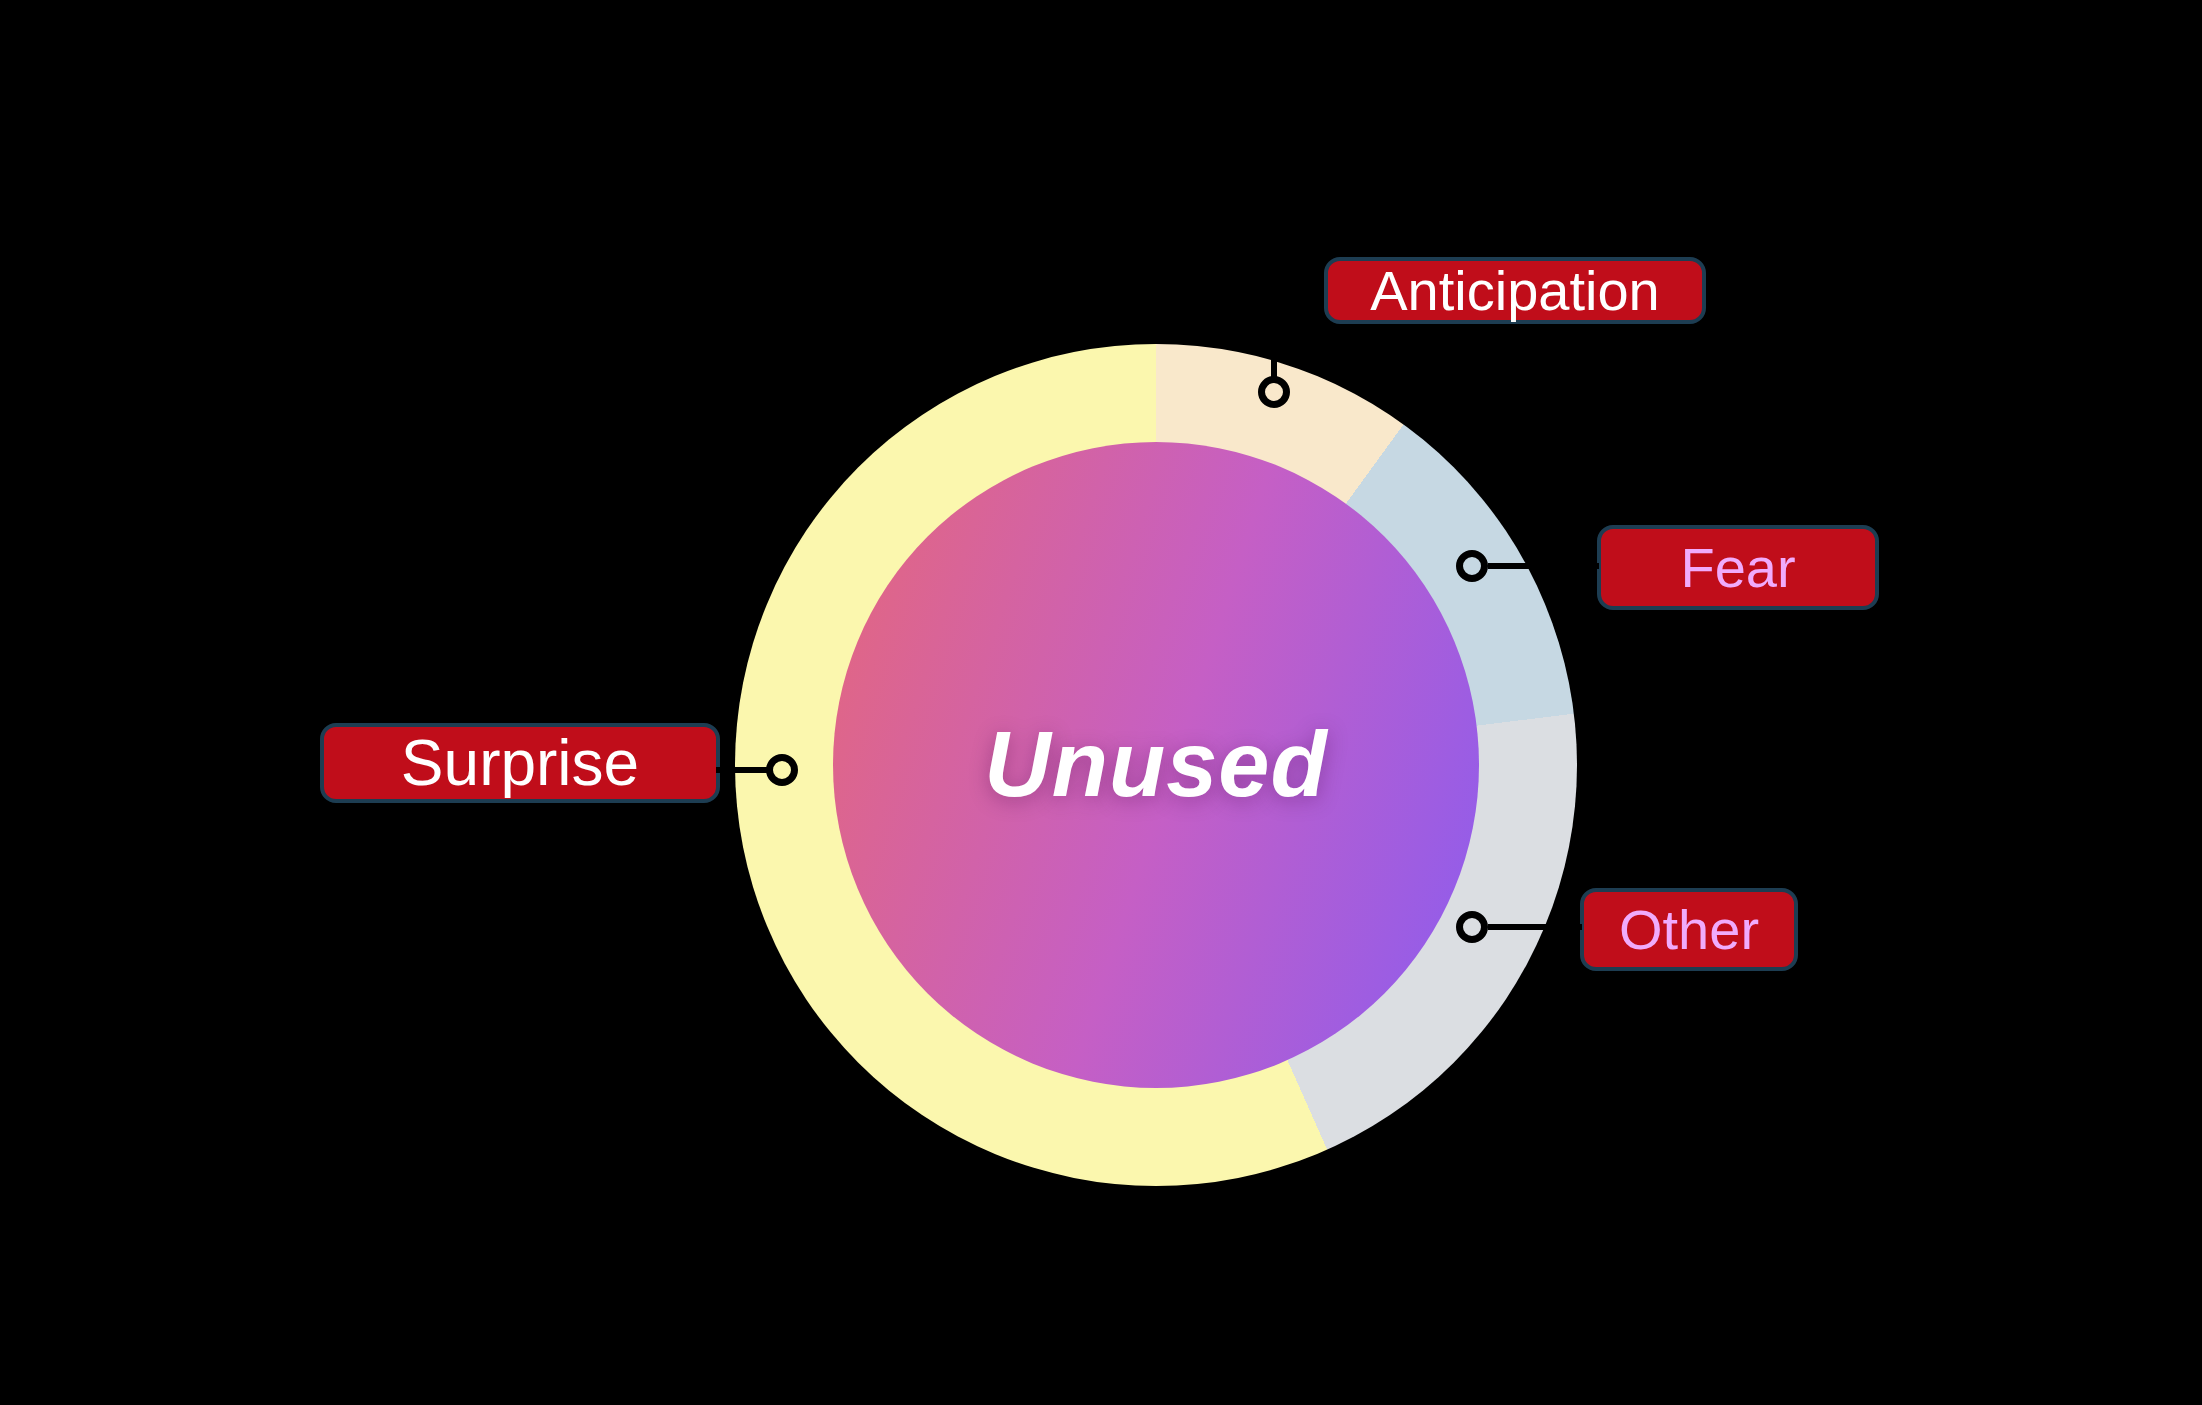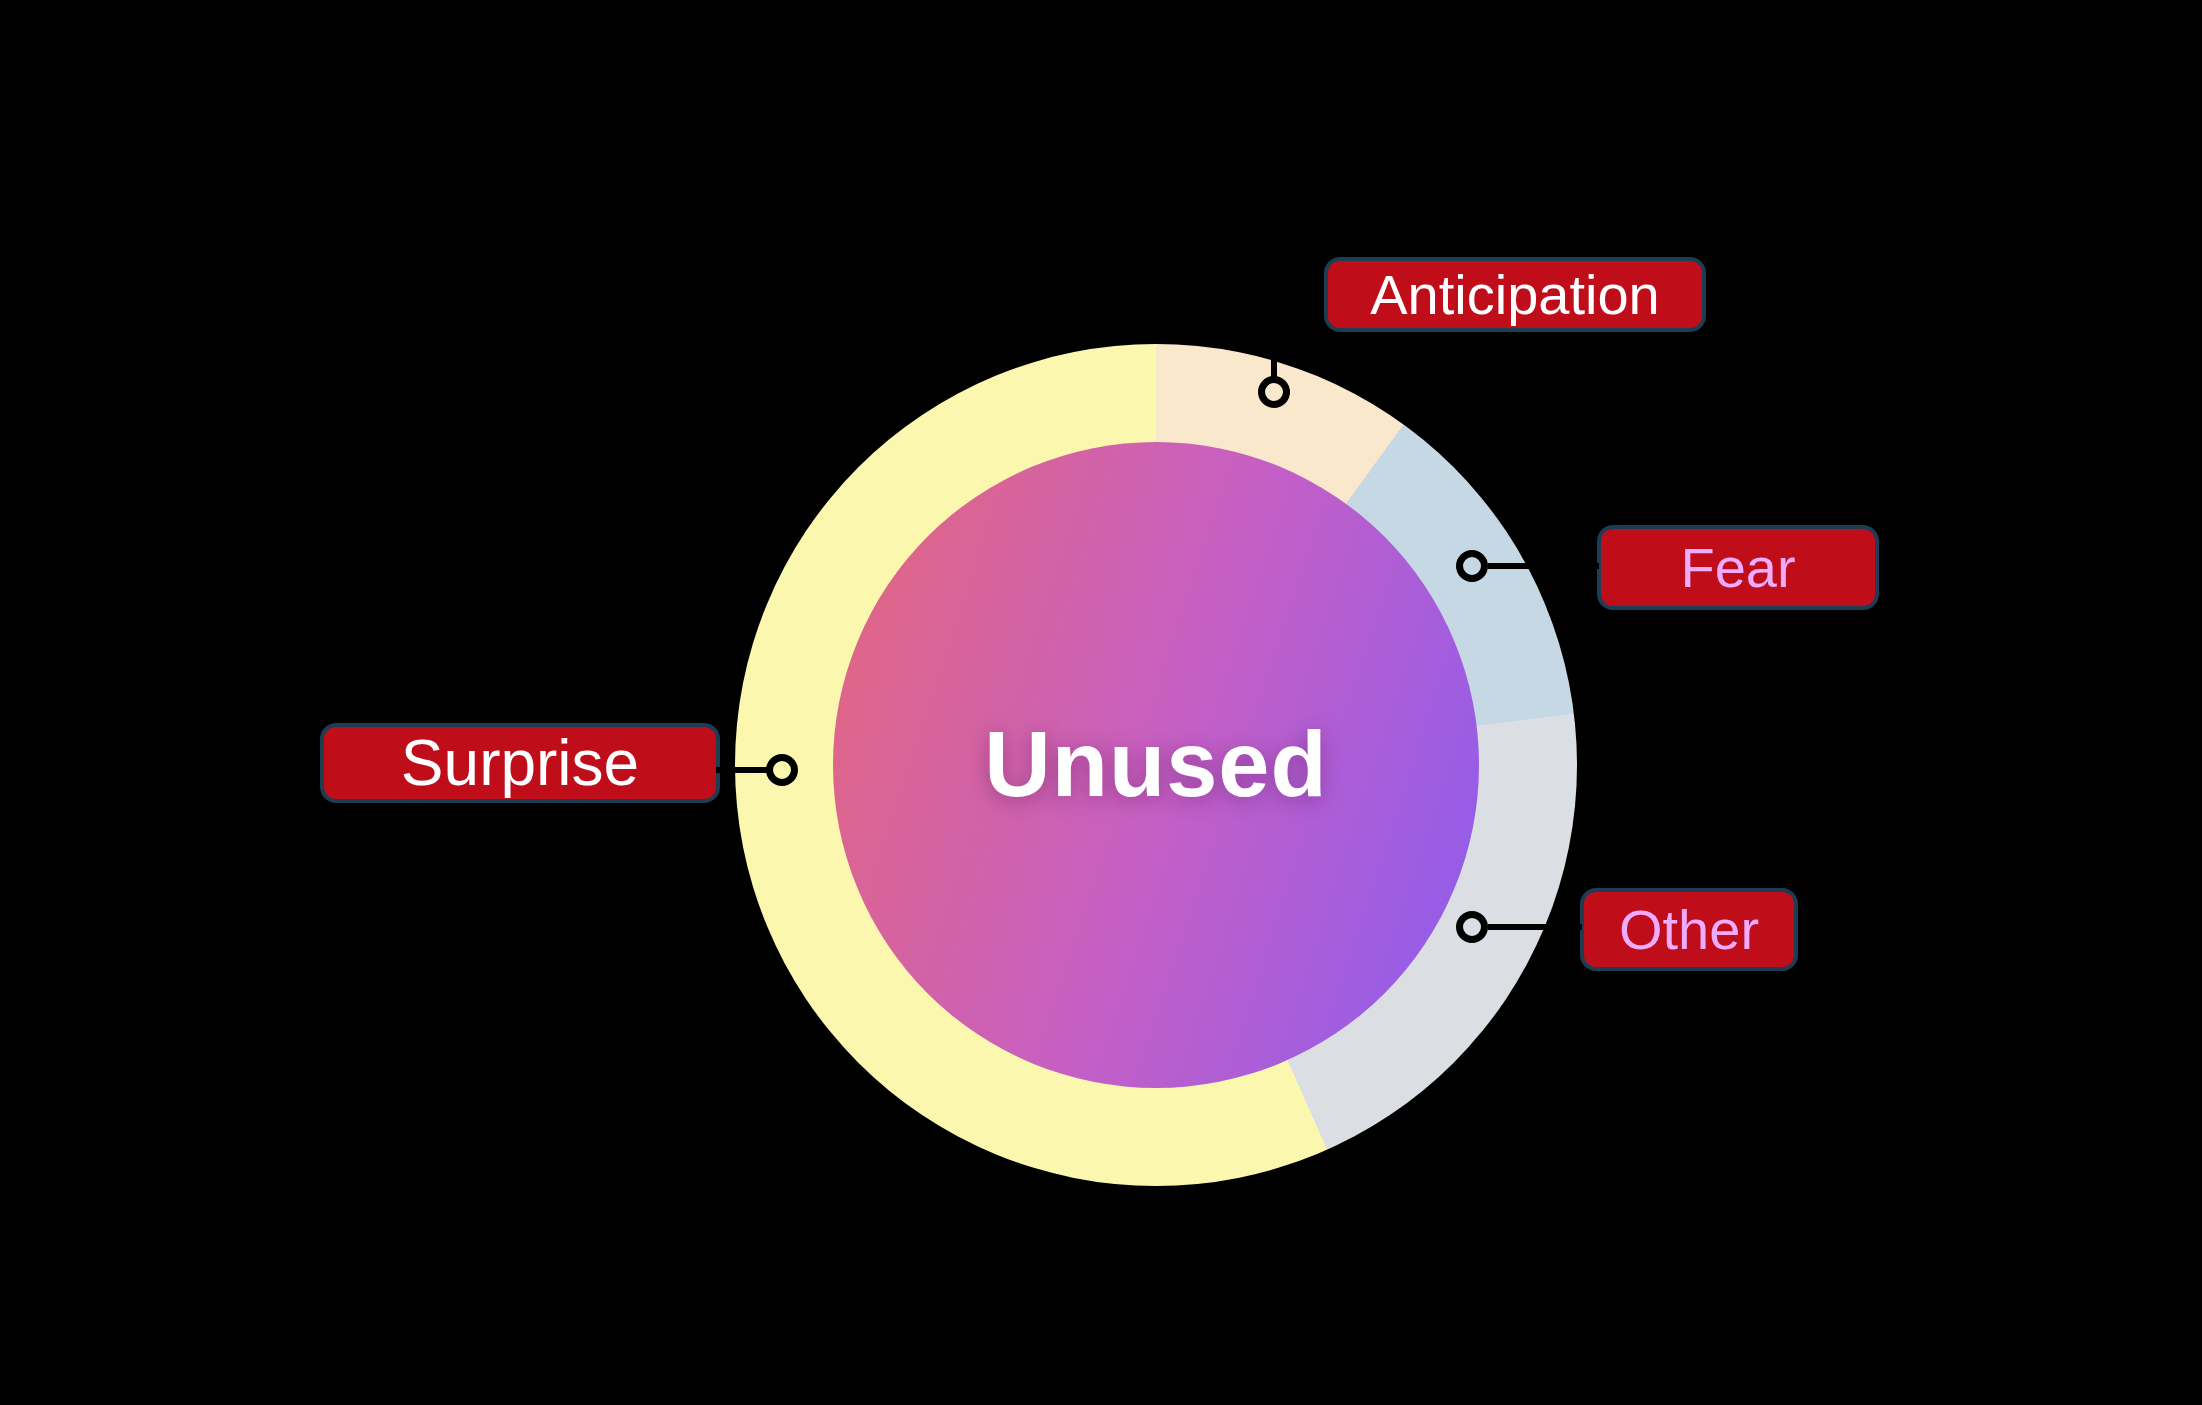--- a/index.html
+++ b/index.html
@@ -18,30 +18,31 @@
   .center-circle {
     position: absolute; left: 98px; top: 98px;
     width: 646px; height: 646px; border-radius: 50%;
     display: flex; align-items: center; justify-content: center;
   }
   .center-text {
     text-align: center; color: #ffffff;
     font-size: 92px; font-weight: bold; line-height: 1.32;
     letter-spacing: 1px;
     text-shadow: 0 4px 20px rgba(70, 10, 70, 0.35);
+    font-style: italic;
   }
 
   
   .label-box {
     position: absolute;
     display: flex; align-items: center; justify-content: center;
     border-radius: 16px; font-size: 56px; font-weight: 400;
     white-space: nowrap;
   }
-  .label-anticipation { left: 1324px; top: 257px; width: 382px; height: 75px; }
+  .label-anticipation { left: 1324px; top: 257px; width: 382px; height: 67px; }
   .label-fear         { left: 1597px; top: 525px; width: 282px; height: 85px; }
   .label-surprise     { left: 320px;  top: 723px; width: 400px; height: 80px; font-size: 64px; }
   .label-other        { left: 1580px; top: 888px; width: 218px; height: 83px; }
 
   
   .connector-line { position: absolute; background: #000; }
   .line-anticipation { left: 1271px; top: 344px; width: 6px;   height: 34px; }
   .line-fear         { left: 1488px; top: 563px; width: 111px; height: 6px; }
   .line-surprise     { left: 716px;  top: 767px; width: 52px;  height: 6px; }
   .line-other        { left: 1488px; top: 924px; width: 94px;  height: 6px; }

